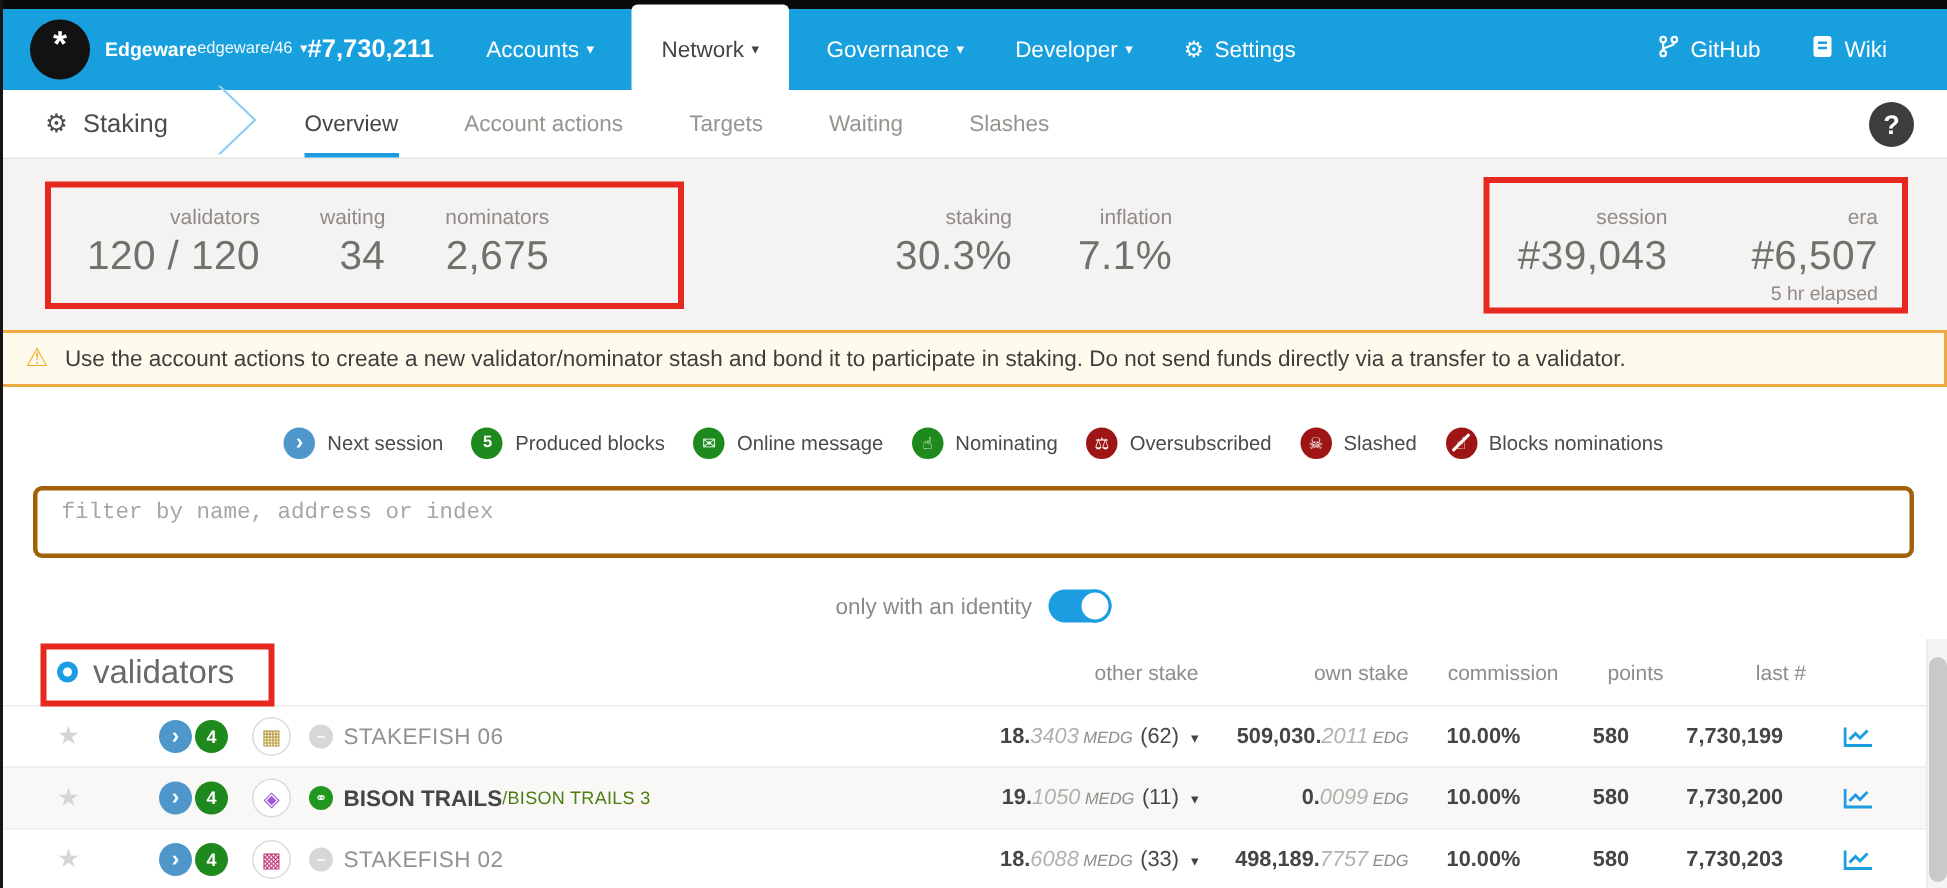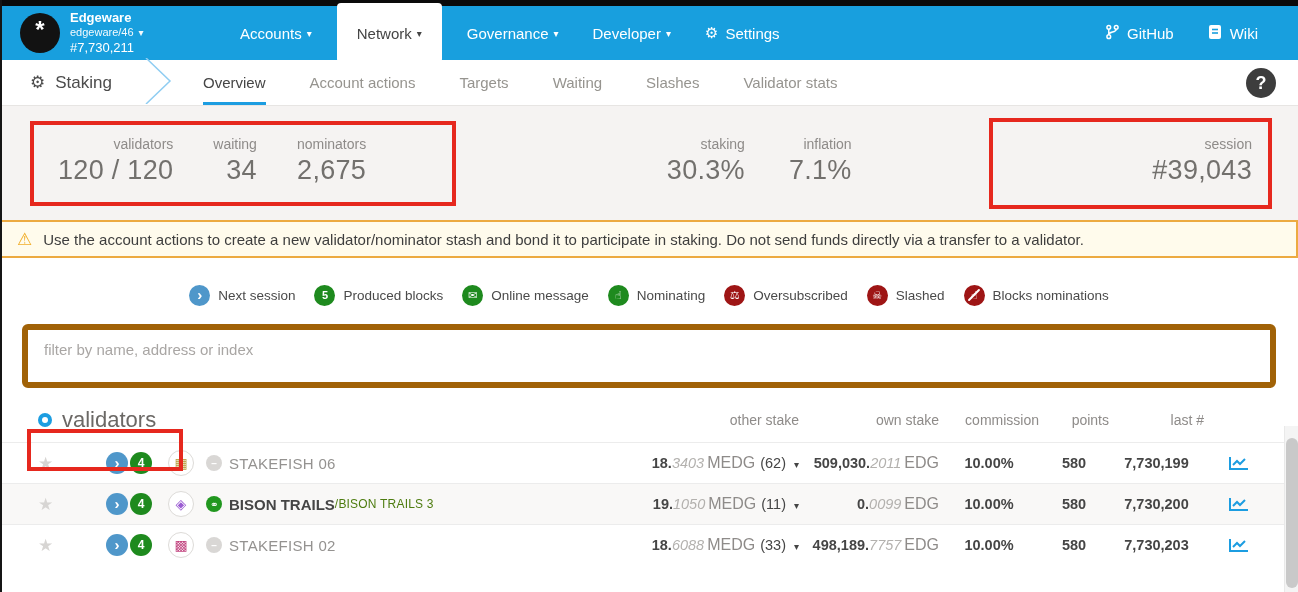--- a/index.html
+++ b/index.html
@@ -5,24 +5,24 @@
   * { box-sizing: border-box; margin: 0; padding: 0; }
   body { margin:0; background:#000; font-family:"Liberation Sans","DejaVu Sans",sans-serif; }
   .page { position:relative; width:1298px; height:592px; background:#fff; overflow:hidden; }
   .top-strip { height:6px; background:#0a0a0a; }
   .left-strip { position:absolute; left:0; top:0; width:2px; height:100%; background:#151515; z-index:60; }
 
   
   .appbar { height:54px; background:#189fde; display:flex; align-items:center; color:#fff; padding:0 40px 0 20px; }
   .chain { display:flex; align-items:center; gap:10px; cursor:pointer; min-width:185px; }
   .logo { width:40px; height:40px; border-radius:50%; background:#121212; display:flex; align-items:center; justify-content:center; color:#fff; font-size:24px; font-weight:700; padding-bottom:6px; }
-  .chain-info { display:flex; flex-direction:column; align-items:flex-start; line-height:1.25; }
+  .chain-info { display:flex; flex-direction:row; align-items:center; line-height:1.25; }
   .chain-name { font-size:13px; font-weight:600; }
   .chain-spec { font-size:11px; opacity:.95; }
-  .chain-block { font-size:13px; font-weight:400; }
+  .chain-block { font-size:17px; font-weight:700; }
   .caret { font-size:10px; margin-left:5px; }
   .nav { display:flex; align-items:center; margin-left:18px;justify-content:center; }
   .nav-item { display:flex; align-items:center; font-size:15px; padding:0 17px; height:54px; cursor:pointer; white-space:nowrap; }
   .nav-item.active { background:#fff; color:#454545; height:60px; border-radius:4px; margin:0 8px; padding:0 20px; }
   .nav-item .gear { margin-right:7px; font-size:15px; }
   .applinks { margin-left:auto; display:flex; align-items:center; gap:34px; }
   .applink { display:flex; align-items:center; gap:8px; font-size:15px; cursor:pointer; }
 
   
   .tabbar { height:46px; background:#fff; display:flex; align-items:center; border-bottom:1px solid #e7e5e3; position:relative; }
@@ -52,21 +52,21 @@
   
   .legend { margin-top:26px; display:flex; justify-content:center; align-items:center; gap:19px; height:22px; }
   .legend-item { display:flex; align-items:center; gap:8px; font-size:13.5px; color:#4a4a4a; }
   .lg-ic { width:21px; height:21px; border-radius:50%; color:#fff; font-size:11px; font-weight:700; display:flex; align-items:center; justify-content:center; position:relative; }
   .lg-blue { background:#4f97ca; } .lg-green { background:#1e8a1e; } .lg-red { background:#9e1515; }
   .lg-chev { font-size:15px; padding-bottom:2px; }
   .lg-slash::after { content:''; position:absolute; width:16px; height:2px; background:#fff; transform:rotate(-45deg); border-radius:1px; }
 
   
   .filter-wrap { margin:18px 22px 0; }
-  .filter-wrap input { width:100%; height:64px; border:6px solid #a16207; border-radius:6px; padding:0 16px 14px; font-size:15px; color:#555; outline:none; font-family:Liberation Sans, sans-serif; }
+  .filter-wrap input { width:100%; height:48px; border:3px solid #a16207; border-radius:6px; padding:0 16px 14px; font-size:15px; color:#555; outline:none; font-family:Liberation Mono, monospace; }
   .filter-wrap input::placeholder { color:#a9a6a4; }
 
   
   .identity-row { margin-top:20px; height:24px; display:flex; align-items:center; justify-content:center; gap:11px; }
   .identity-label { font-size:15px; color:#8c8a88; }
   .toggle { width:42px; height:22px; border-radius:11px; background:#1c9de1; position:relative; cursor:pointer; }
   .toggle .knob { position:absolute; right:0; top:0; width:22px; height:22px; border-radius:50%; background:#fff; border:2px solid #1c9de1; }
 
   
   .grid { display:grid; grid-template-columns:72px 96px 1fr 190px 140px 100px 70px 95px 70px; align-items:center; padding-right:24px; }
@@ -87,21 +87,21 @@
   .identicon { width:26px; height:26px; border-radius:50%; background:#fff; border:1px solid #dddbd8; display:flex; align-items:center; justify-content:center; font-size:14px; margin-right:12px; }
   .id-1 { color:#b79b3a; } .id-2 { color:#9a5bd2; } .id-3 { color:#c2447f; }
   .name-badge { width:16px; height:16px; border-radius:50%; color:#fff; font-size:10px; font-weight:700; display:flex; align-items:center; justify-content:center; margin-right:7px; }
   .nb-minus { background:#d9d7d5; } .nb-link { background:#21971f; }
   .name-light { color:#949290; font-size:15px; letter-spacing:.3px; }
   .name-dark { color:#454545; font-weight:700; font-size:15px;text-align:right; }
   .name-sub { color:#4d7c0f; font-size:12px; font-weight:400; letter-spacing:.2px; }
   .cellr { text-align:right; font-size:14.5px; color:#454545; white-space:nowrap; }
   .num-int { font-weight:700; color:#454545; }
   .num-frac { color:#b3b1ae; font-weight:400;font-style:italic; }
-  .num-unit { font-size:16px; color:#8e8b89; margin-left:3px; }
+  .num-unit { font-size:11px; color:#8e8b89; margin-left:3px;font-style:italic; }
   .cnt { margin-left:5px; color:#454545; }
   .exp-caret { margin-left:8px; font-size:10px; color:#454545; cursor:pointer; }
   .c-comm, .c-points, .c-last { font-weight:600;text-align:center; }
   .c-chart { display:flex; justify-content:center; cursor:pointer; }
 
   
   .anno { position:absolute; border:4px solid #e6281e; z-index:40; pointer-events:none; }
   .anno1 { left:30px; top:121px; width:426px; height:85px; }
   .anno2 { left:989px; top:118px; width:283px; height:91px; }
   .anno3 { left:27px; top:429px; width:156px; height:42px; }
@@ -176,21 +176,20 @@
     </div>
     <div class="crumb-divider"><svg width="30" height="46" viewBox="0 0 30 46">
           <path d="M3 0 L27 23 L3 46" stroke="#8fcdf2" stroke-width="1.5" fill="none"></path>
         </svg></div>
     <div class="tabs">
       <div class="tab active">Overview</div>
       <div class="tab">Account actions</div>
       <div class="tab">Targets</div>
       <div class="tab">Waiting</div>
       <div class="tab">Slashes</div>
-      <div class="tab">Validator stats</div>
     </div>
     <div class="help">?</div>
   </div>
 
   <section class="summary">
     <div class="g-left">
       <div class="sum-cell">
         <div class="sum-label">validators</div>
         <div class="sum-value">120 / 120</div>
       </div>
@@ -210,20 +209,25 @@
       </div>
       <div class="sum-cell">
         <div class="sum-label">inflation</div>
         <div class="sum-value">7.1%</div>
       </div>
     </div>
     <div class="g-right">
       <div class="sum-cell">
         <div class="sum-label">session</div>
         <div class="sum-value">#39,043</div>
+      </div>
+      <div class="sum-cell">
+        <div class="sum-label">era</div>
+        <div class="sum-value">#6,507</div>
+        <div class="sum-sub">5 hr elapsed</div>
       </div>
     </div>
   </section>
 
   <div class="warning">
     <span class="warn-icon">⚠</span>
     <span>Use the account actions to create a new validator/nominator stash and bond it to participate in staking. Do not send funds directly via a transfer to a validator.</span>
   </div>
 
   <div class="legend">
@@ -254,20 +258,26 @@
     <div class="legend-item">
       <span class="lg-ic lg-red lg-slash">☝</span>
       <span>Blocks nominations</span>
     </div>
   </div>
 
   <div class="filter-wrap">
     <input type="text" placeholder="filter by name, address or index" style="">
   </div>
 
+  <div class="identity-row">
+    <span class="identity-label">only with an identity</span>
+    <span class="toggle">
+        <span class="knob"></span>
+      </span>
+  </div>
 
   <div class="grid thead">
     <div class="t-title">
       <span class="vdot"></span>
       <span class="t-title-text">validators</span>
     </div>
     <div class="th">other stake</div>
     <div class="th">own stake</div>
     <div class="th">commission</div>
     <div class="th">points</div>

